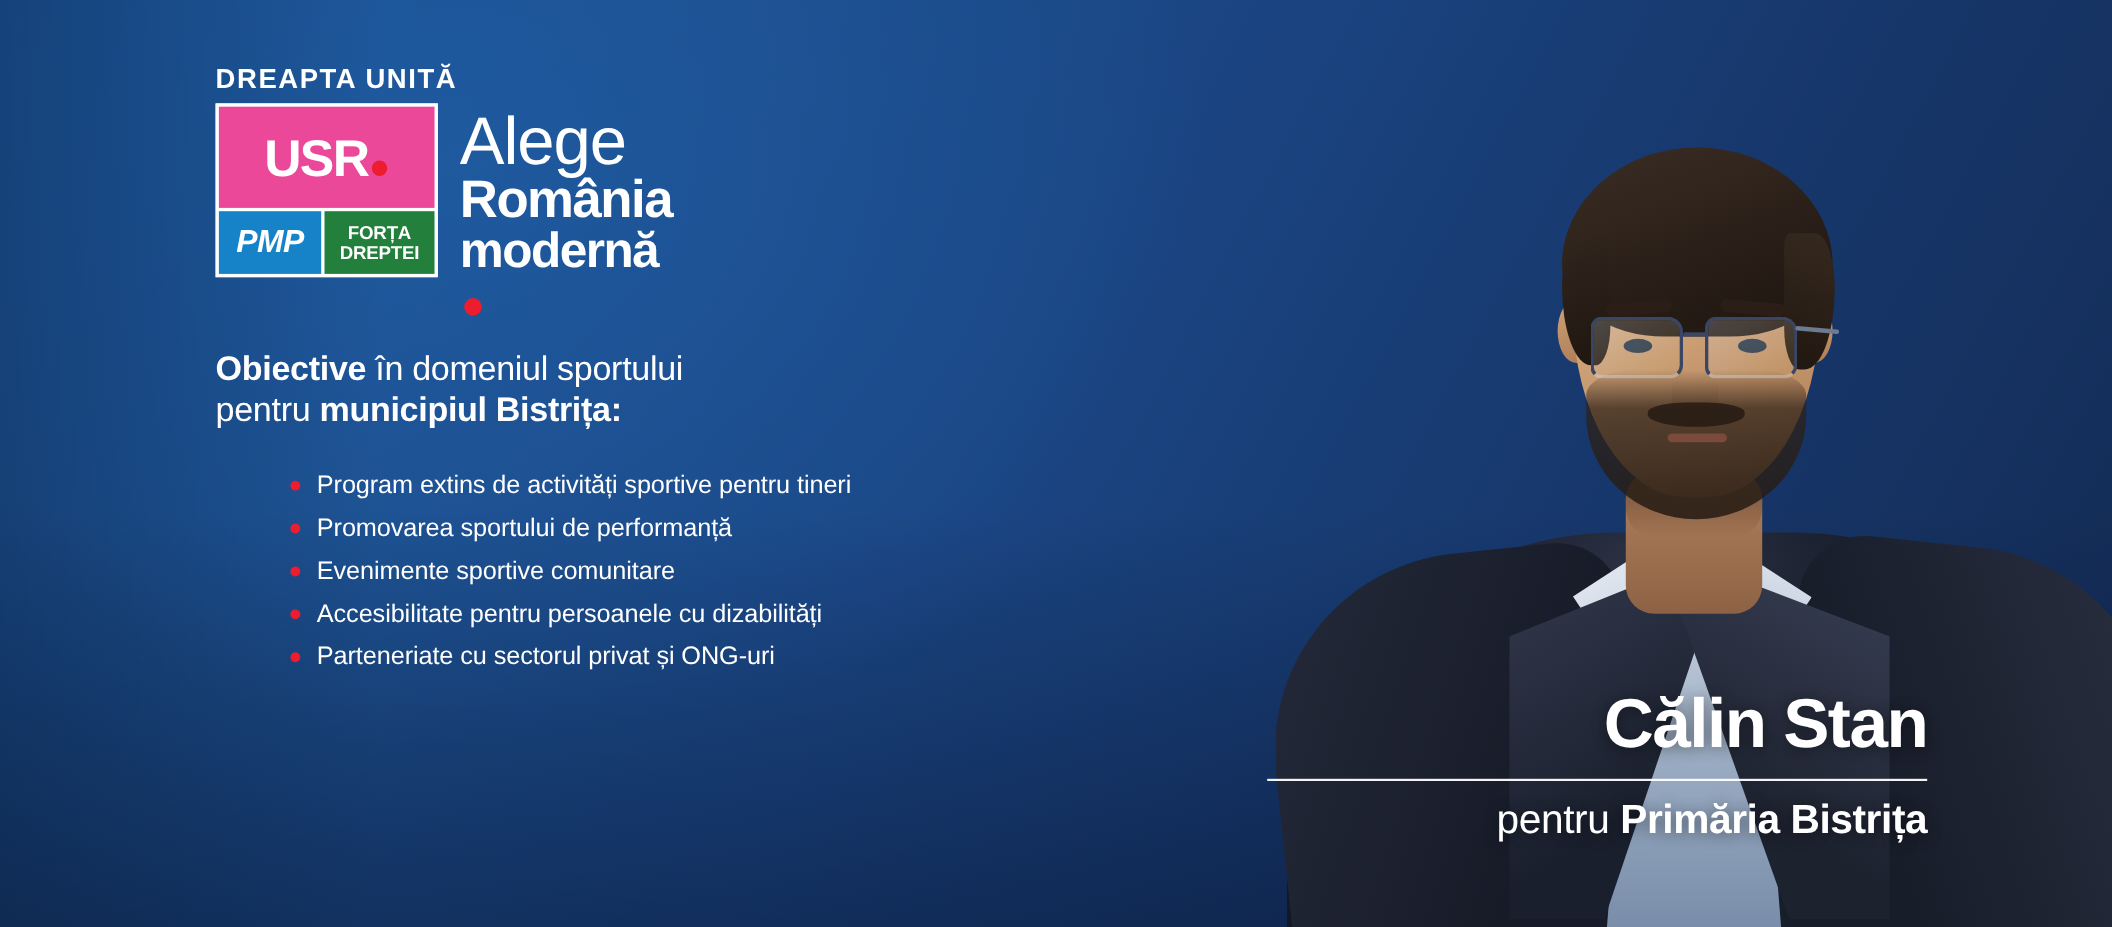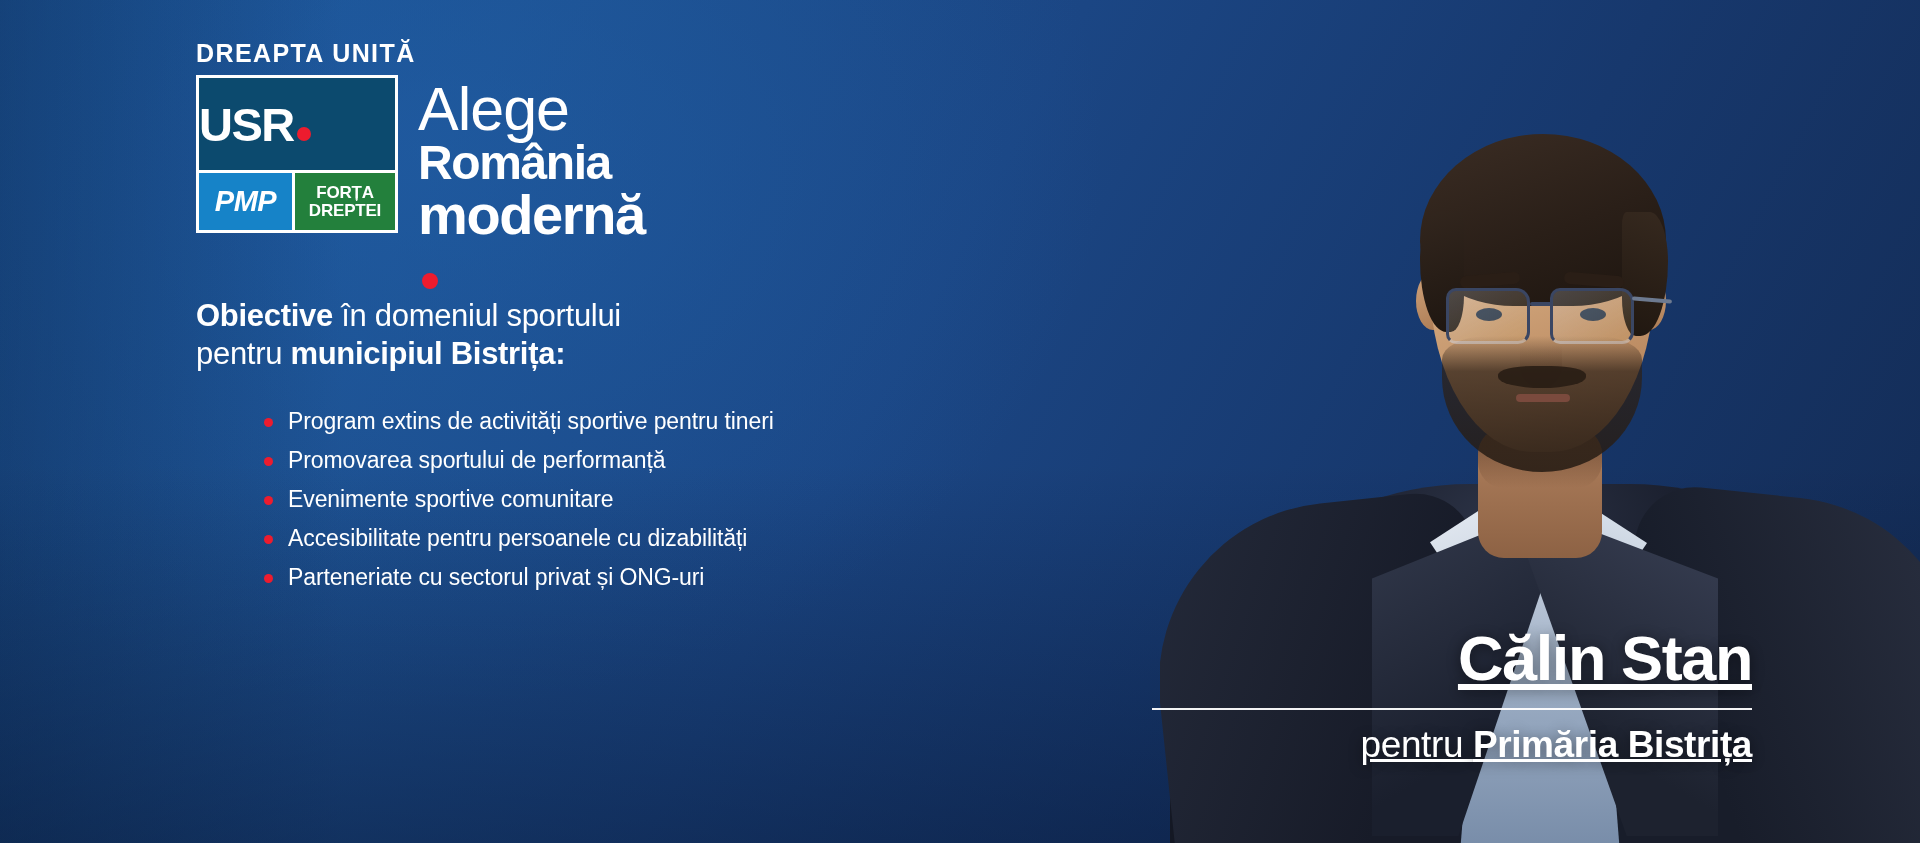--- a/index.html
+++ b/index.html
@@ -22,21 +22,21 @@
     position:absolute; inset:0;
     background:
       linear-gradient(to bottom, rgba(0,0,0,0) 55%, rgba(4,14,38,0.42) 100%),
       linear-gradient(to right, rgba(6,20,48,0.30) 0%, rgba(6,20,48,0) 18%);
     pointer-events:none;
   }
 
   
   #left-col {
     position:absolute;
-    left:196px; top:41px;
+    left:196px; top:60px;
     width:880px;
   }
 
   
   #logo-block { position:relative; width:205px; }
   #coalition-label {
     font-size:25px; font-weight:bold;
     letter-spacing:1.4px;
     color:#ffffff;
     line-height:1;
@@ -45,22 +45,22 @@
   }
   #logo-frame {
     width:202px; height:158px;
     border:3px solid #ffffff;
     background:#ffffff;
     display:flex; flex-direction:column;
     gap:3px;
   }
   #usr-cell {
     flex:0 0 92px;
-    background:#0c4a6e;
-    display:flex; align-items:center; justify-content:flex-start;
+    background:#ec4899;
+    display:flex; align-items:center; justify-content:center;
     position:relative;
   }
   #usr-word {
     color:#ffffff;
     font-size:47px;
     font-weight:bold;
     letter-spacing:-1.5px;
     line-height:1;
     position:relative;
     padding-right:2px;
@@ -97,21 +97,21 @@
 
   
   #slogan {
     position:absolute;
     left:222px; top:38px;
     color:#ffffff;
     line-height:0.99;
   }
   #slogan .l1 { font-size:61px; font-weight:400; letter-spacing:-1px; display:block; }
   #slogan .l2 { font-size:48px; font-weight:bold; letter-spacing:-1.4px; display:block; }
-  #slogan .l3 { font-size:56px; font-weight:bold; letter-spacing:-1.4px; display:block; }
+  #slogan .l3 { font-size:45px; font-weight:bold; letter-spacing:-1.4px; display:block; }
   #slogan-dot {
     display:inline-block;
     width:16px; height:16px;
     border-radius:50%;
     background:#ed1c2e;
     margin-left:4px;
   }
 
   
   #objectives-heading {
@@ -332,21 +332,20 @@
   }
 
   
   #name-block {
     position:absolute;
     right:168px; bottom:78px;
     width:600px;
     text-align:right;
     color:#ffffff;
     text-shadow:0 2px 14px rgba(0,0,0,0.45);
-    text-decoration:underline;
   }
   #candidate-name {
     font-size:63px;
     font-weight:bold;
     letter-spacing:-1.4px;
     line-height:1.0;
   }
   #name-rule {
     height:2px;
     background:#ffffff;

